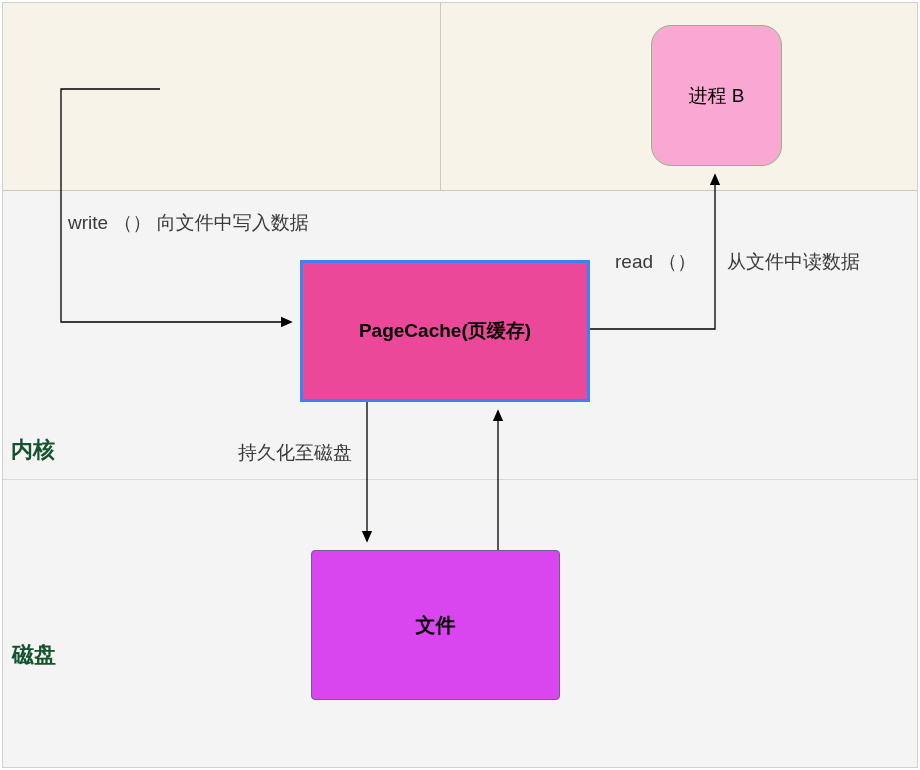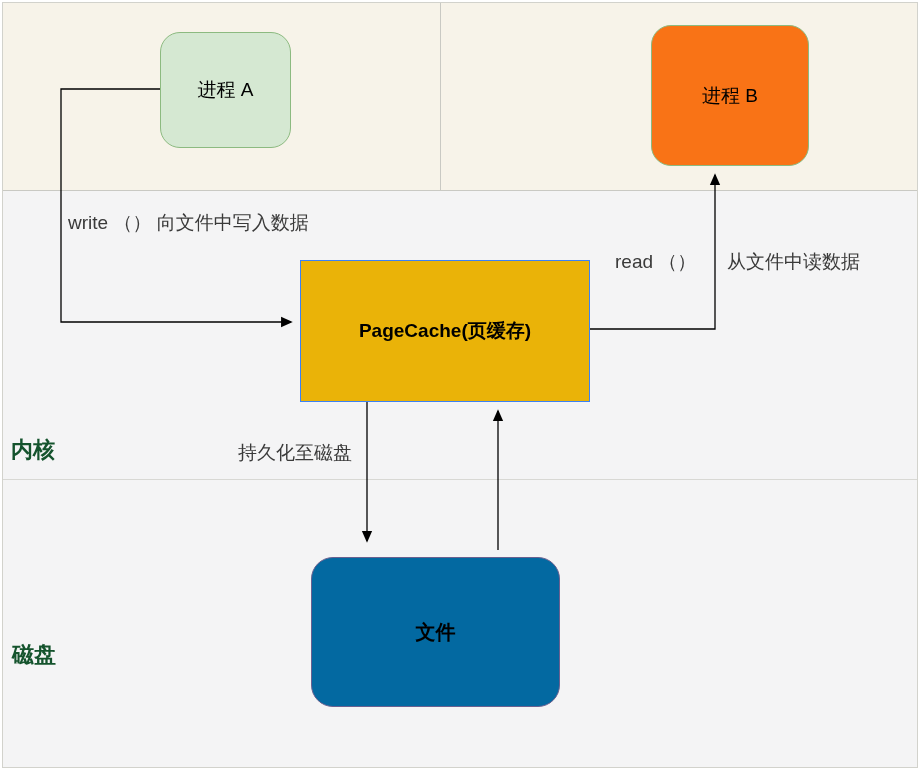--- a/index.html
+++ b/index.html
@@ -47,32 +47,32 @@
     box-sizing: border-box;
     color: #000; font-size: 19px;
     z-index: 4;
     text-align: center;
   }
   .node-process-a {
     left: 160px; top: 32px; width: 131px; height: 116px;
     background: #d5e8d2; border: 1px solid #8cba80; border-radius: 20px;
   }
   .node-process-b {
-    left: 651px; top: 25px; width: 158px; height: 141px;
-    background: #f97316; border: 1px solid #8cba80; border-radius: 20px;
+    left: 651px; top: 25px; width: 131px; height: 141px;
+    background: #f9a8d4; border: 1px solid #8cba80; border-radius: 20px;
   }
   .node-pagecache {
     left: 300px; top: 260px; width: 290px; height: 142px;
-    background: #eab308; border: 1px solid #3b82f6;
+    background: #ec4899; border: 3px solid #3b82f6;
     font-weight: bold;
   }
   .node-file {
     left: 311px; top: 550px; width: 249px; height: 150px;
-    background: #0369a1; border: 1px solid #696090; border-radius: 22px;
-    font-weight: bold; font-size: 20px; margin-top: 7px;
+    background: #d946ef; border: 1px solid #696090; border-radius: 4px;
+    font-weight: bold; font-size: 20px;
   }
 
   
   #edges {
     position: absolute; left: 0; top: 0;
     width: 920px; height: 770px;
     z-index: 5; pointer-events: none;
   }
 
   
@@ -98,23 +98,20 @@
 <body>
 
 <div id="page">
 
   <div class="lane lane-processes"></div>
   <div class="lane lane-kernel"></div>
   <div class="lane lane-disk"></div>
   <div class="v-divider"></div>
   <div class="canvas-border"></div>
 
-  <div class="node node-process-a">
-    <span>进程 A</span>
-  </div>
   <div class="node node-process-b">
     <span>进程 B</span>
   </div>
   <div class="node node-pagecache">
     <span>PageCache(页缓存)</span>
   </div>
   <div class="node node-file">
     <span>文件</span>
   </div>
 

